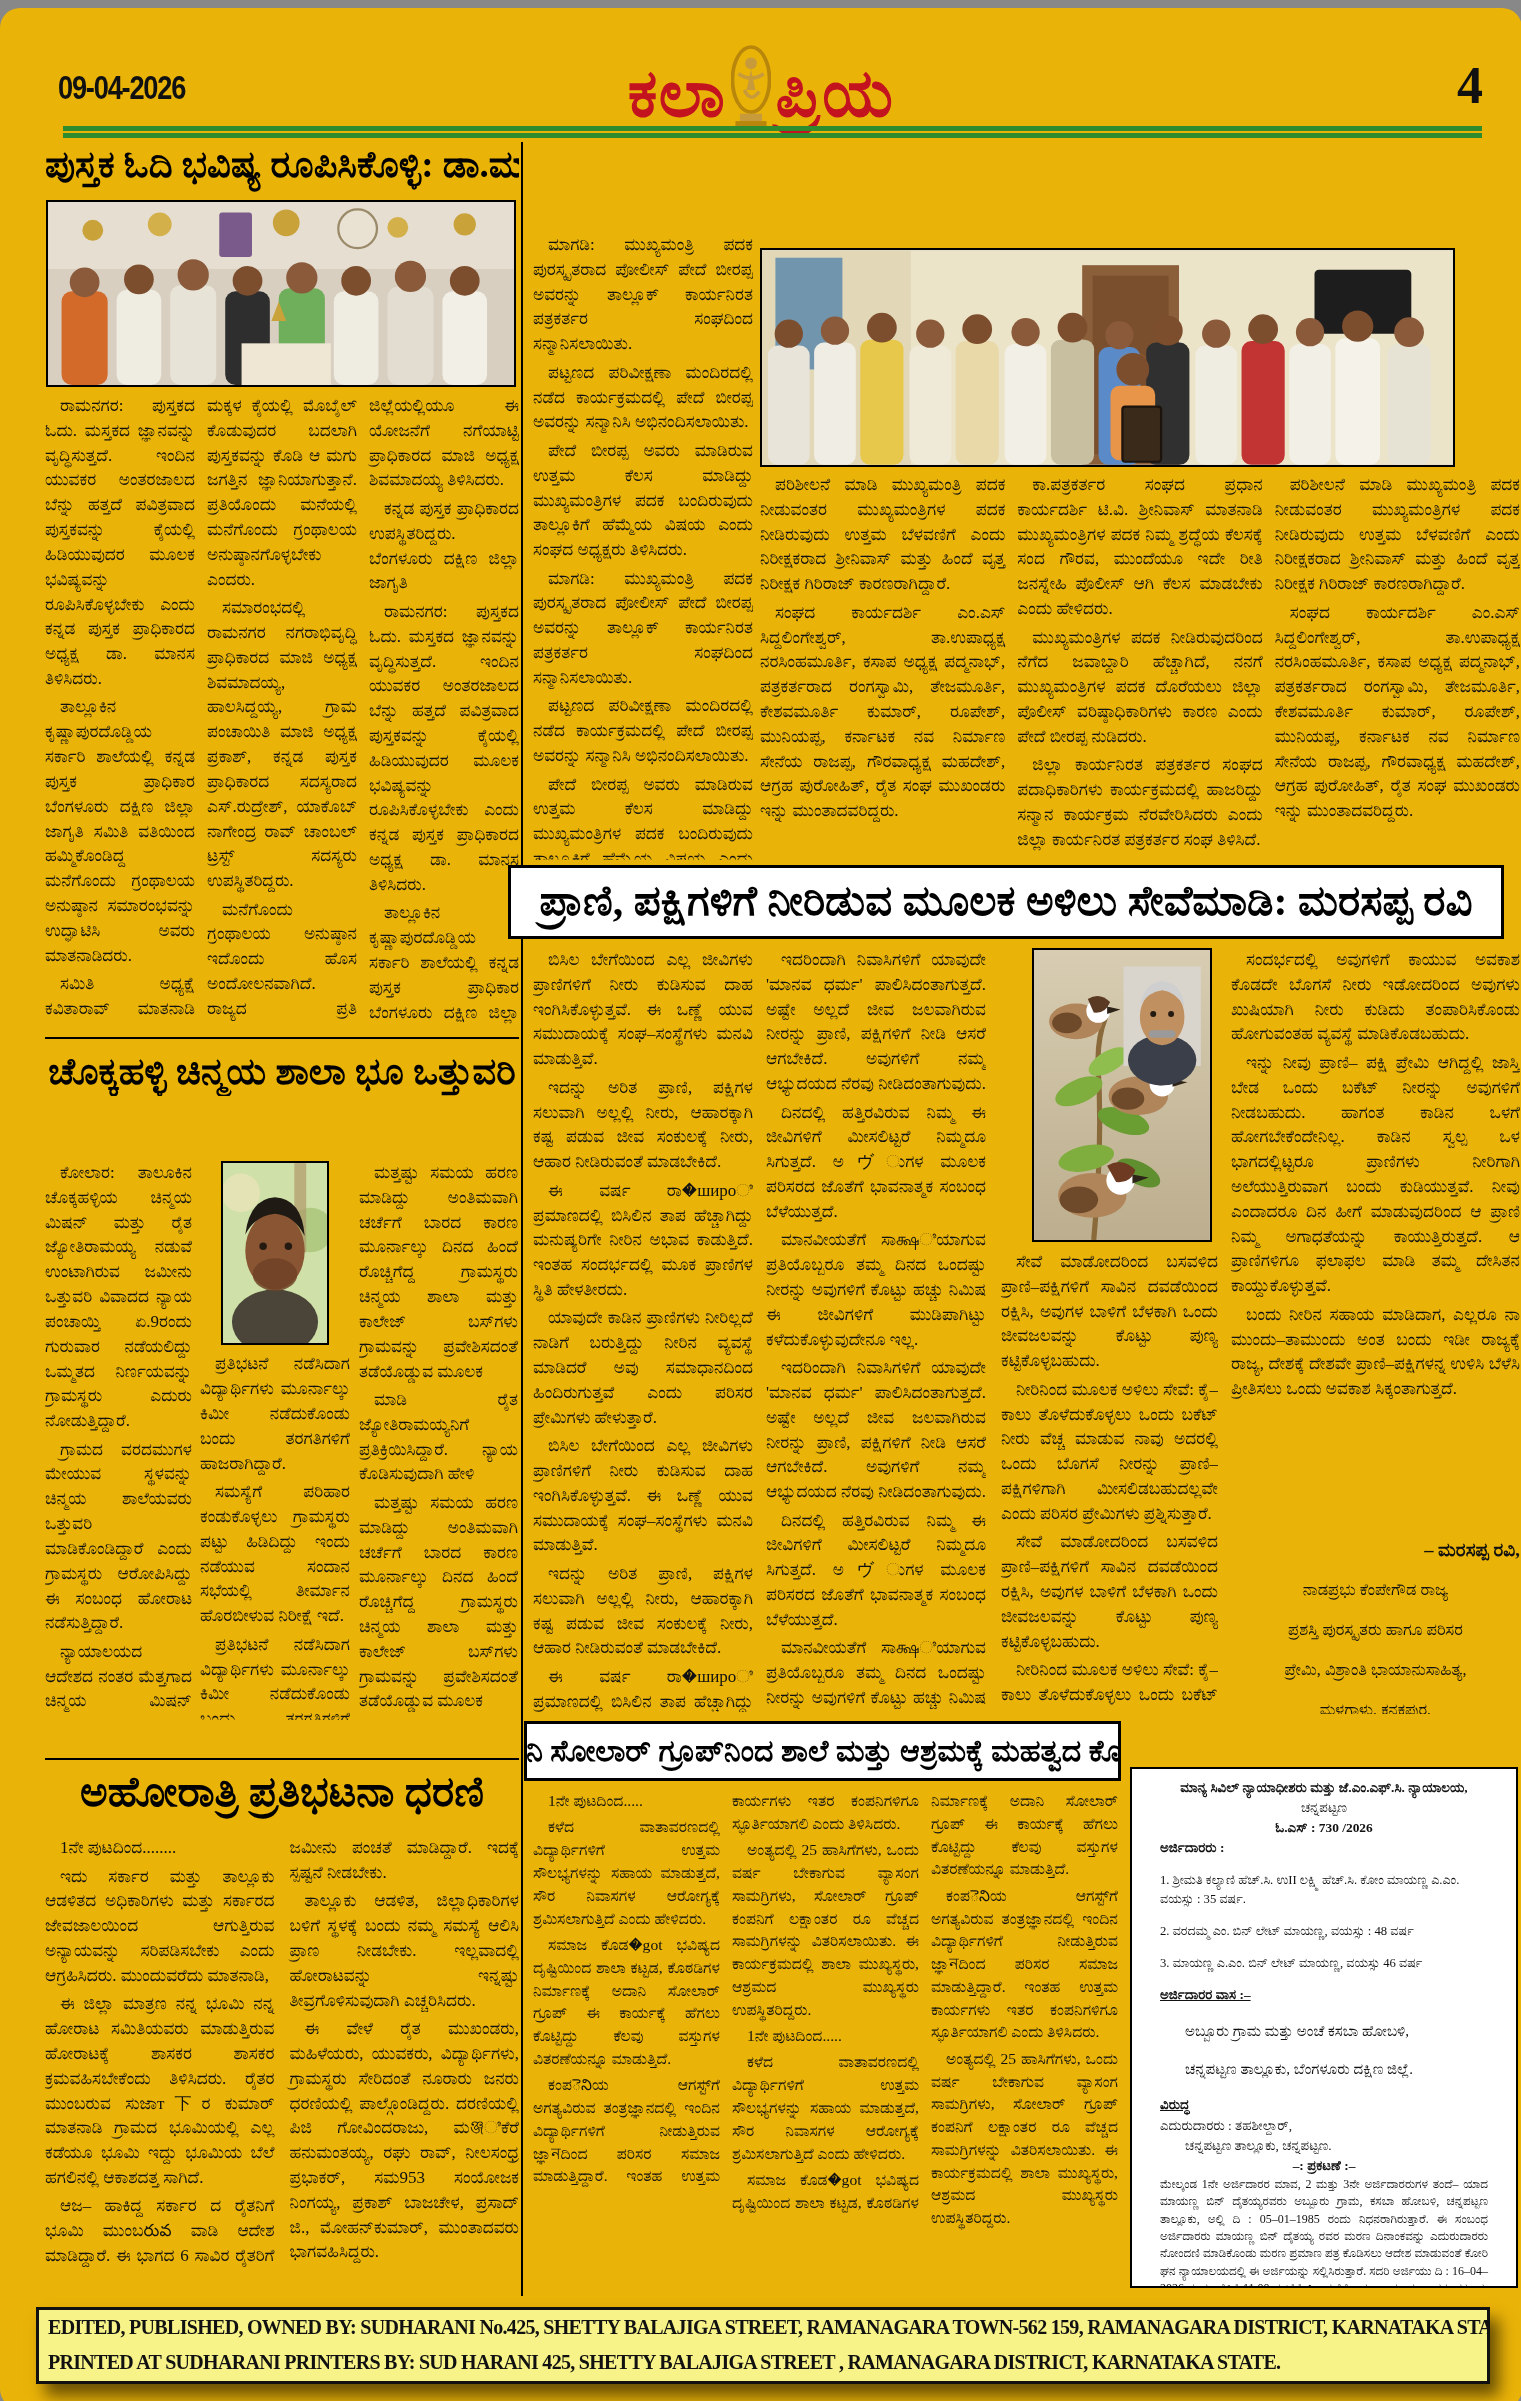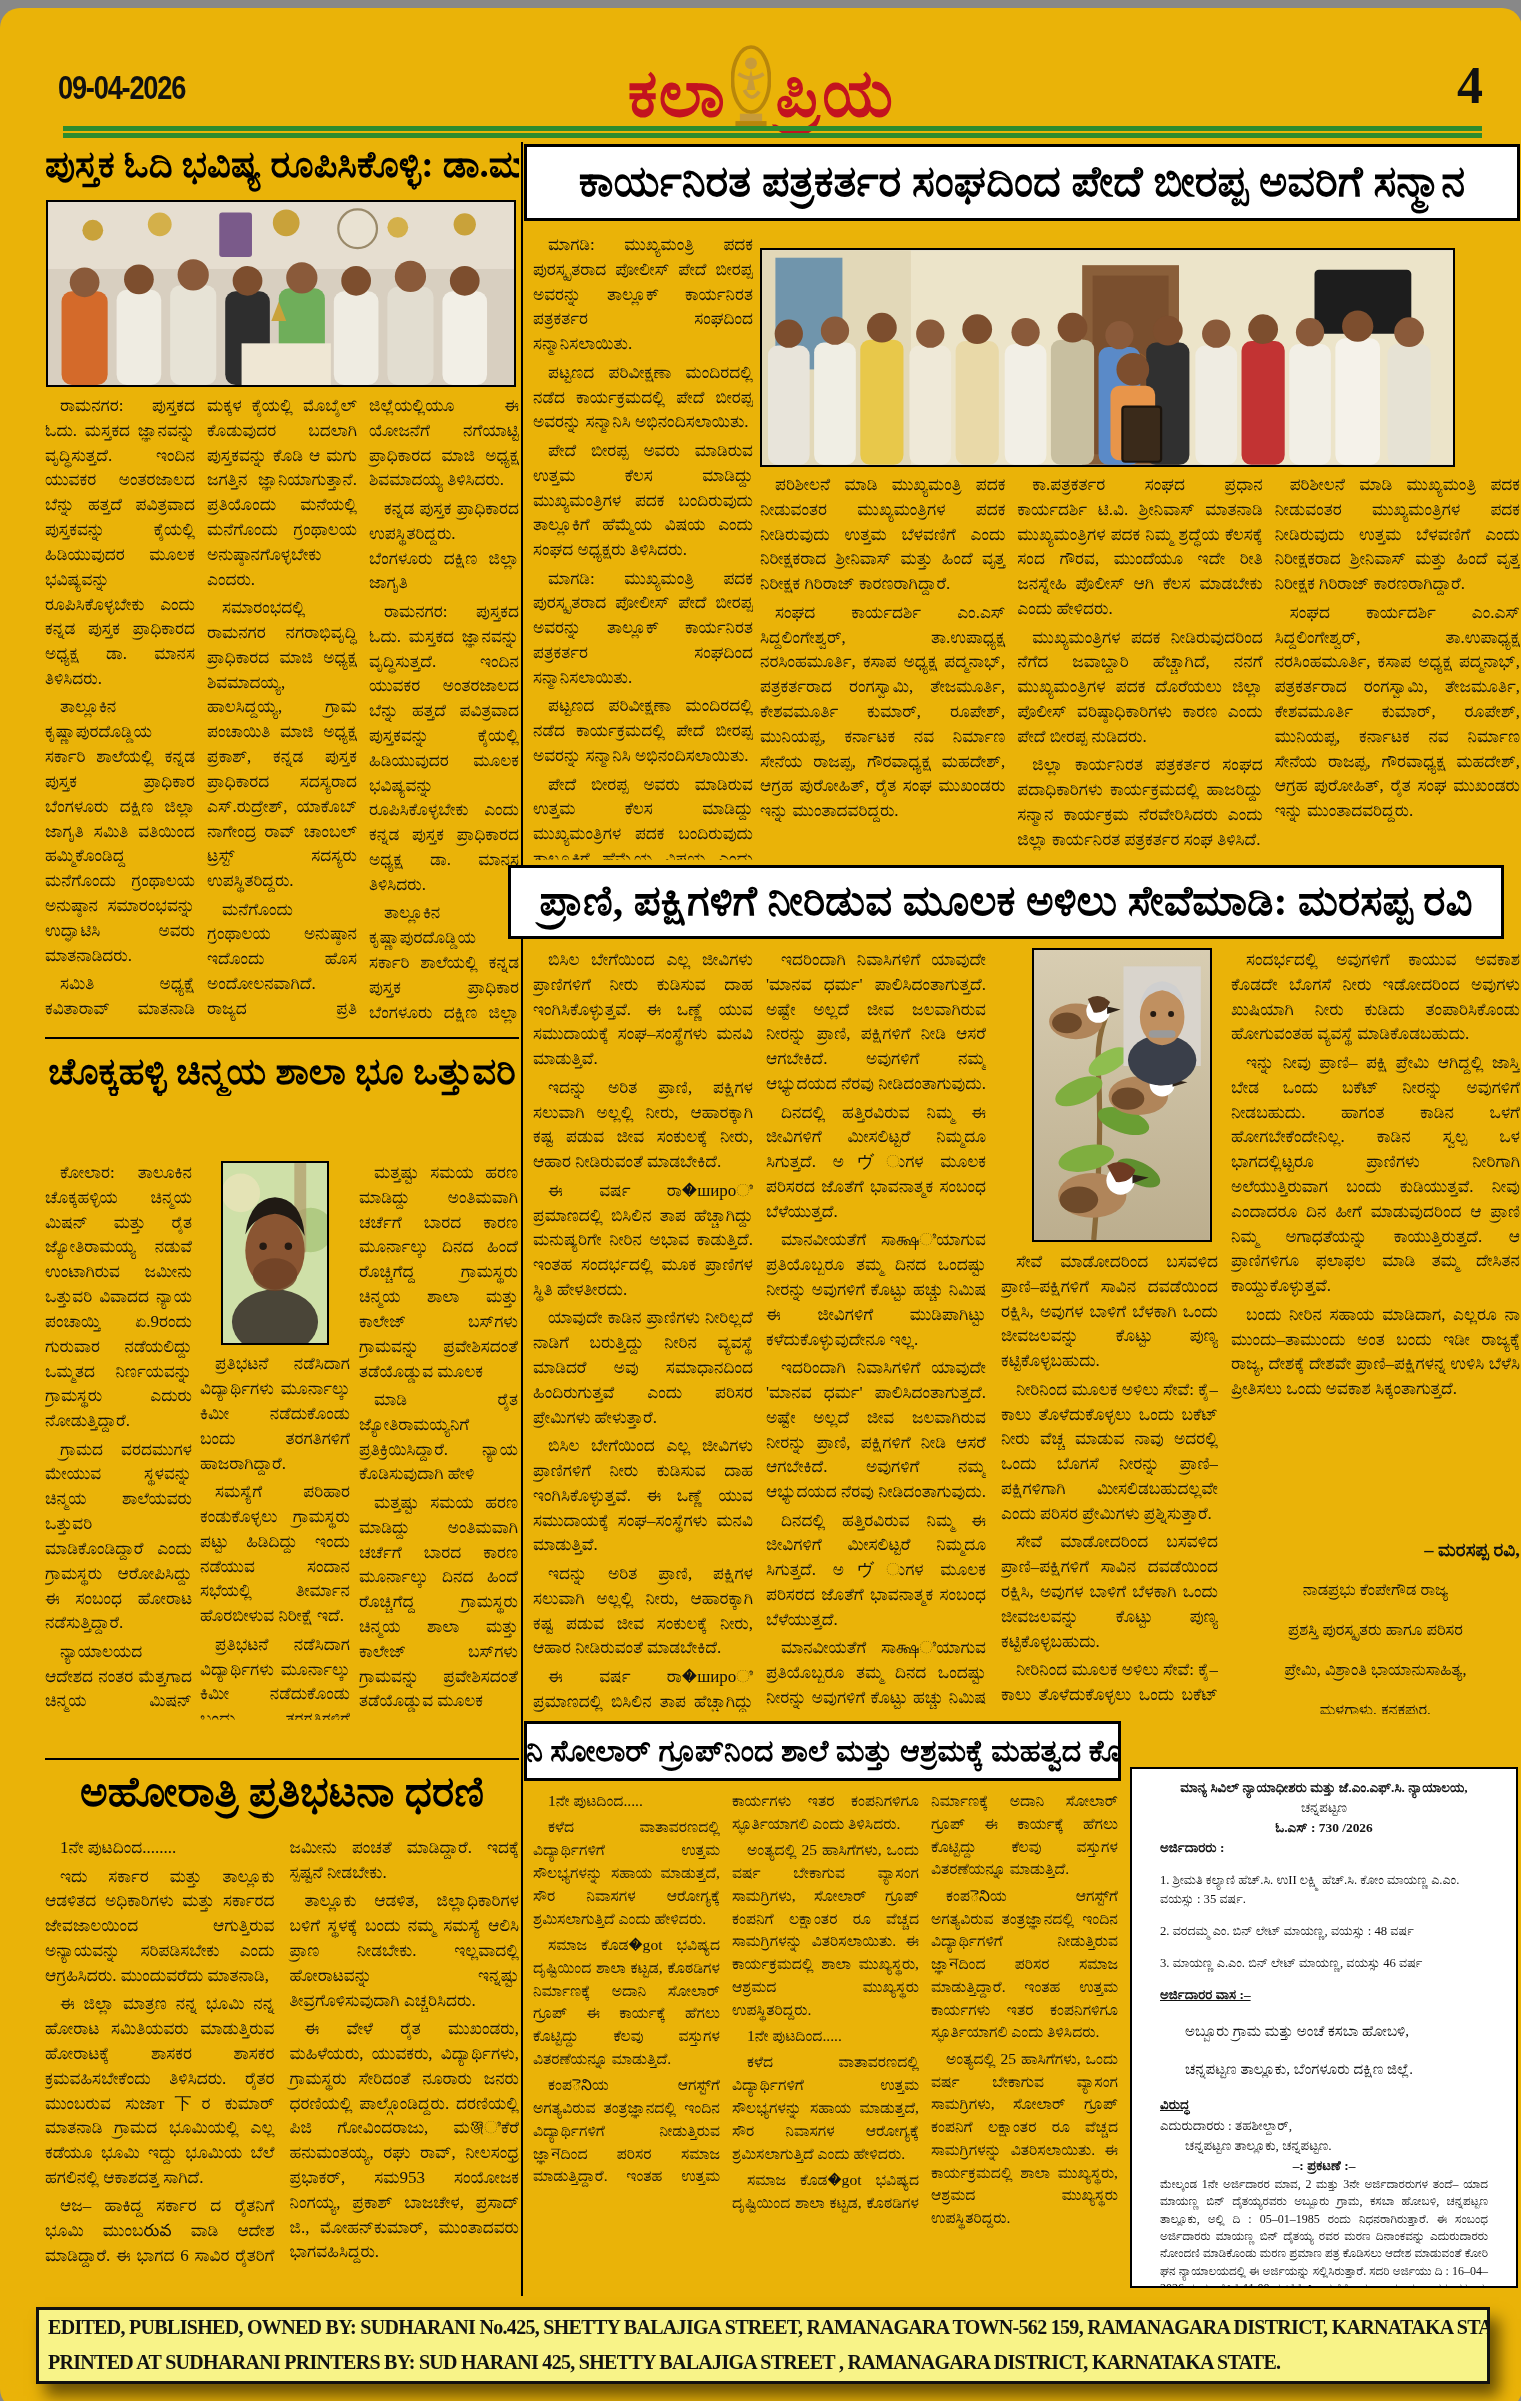--- a/index.html
+++ b/index.html
@@ -162,23 +162,20 @@
 
   <div class="abs body-text cols2" style="left:45px;top:1828px;width:474px;height:460px;">
       <p>1ನೇ ಪುಟದಿಂದ........</p>
       <p>ಇದು ಸರ್ಕಾರ ಮತ್ತು ತಾಲ್ಲೂಕು ಆಡಳಿತದ ಅಧಿಕಾರಿಗಳು ಮತ್ತು ಸರ್ಕಾರದ ಜೇವಜಾಲಯಿಂದ ಆಗುತ್ತಿರುವ ಅನ್ಯಾಯವನ್ನು ಸರಿಪಡಿಸಬೇಕು ಎಂದು ಆಗ್ರಹಿಸಿದರು. ಮುಂದುವರೆದು ಮಾತನಾಡಿ,</p>
       <p>ಈ ಜಿಲ್ಲಾ ಮಾತ್ರಣ ನನ್ನ ಭೂಮಿ ನನ್ನ ಹೋರಾಟ ಸಮಿತಿಯವರು ಮಾಡುತ್ತಿರುವ ಹೋರಾಟಕ್ಕೆ ಶಾಸಕರ ಶಾಸಕರ ಕ್ರಮವಹಿಸಬೇಕೆಂದು ತಿಳಿಸಿದರು. ರೈತರ ಮುಂಬರುವ ಸುಜಾт下ರ ಕುಮಾರ್ ಮಾತನಾಡಿ ಗ್ರಾಮದ ಭೂಮಿಯಲ್ಲಿ ಎಲ್ಲ ಕಡೆಯೂ ಭೂಮಿ ಇದ್ದು ಭೂಮಿಯ ಬೆಲೆ ಹಗಲಿನಲ್ಲಿ ಆಕಾಶದತ್ತ ಸಾಗಿದೆ.</p>
       <p>ಆಜ– ಹಾಕಿದ್ದ ಸರ್ಕಾರ ದ ರೈತನಿಗೆ ಭೂಮಿ ಮುಂಬరువ ವಾಡಿ ಆದೇಶ ಮಾಡಿದ್ದಾರೆ. ಈ ಭಾಗದ 6 ಸಾವಿರ ರೈತರಿಗೆ ಜಮೀನು ಪಂಚತೆ ಮಾಡಿದ್ದಾರೆ. ಇದಕ್ಕೆ ಸ್ಪಷ್ಟನೆ ನೀಡಬೇಕು.</p>
       <p>ತಾಲ್ಲೂಕು ಆಡಳಿತ, ಜಿಲ್ಲಾಧಿಕಾರಿಗಳ ಬಳಿಗೆ ಸ್ಥಳಕ್ಕೆ ಬಂದು ನಮ್ಮ ಸಮಸ್ಯೆ ಆಲಿಸಿ ಪ್ರಾಣ ನೀಡಬೇಕು. ಇಲ್ಲವಾದಲ್ಲಿ ಹೋರಾಟವನ್ನು ಇನ್ನಷ್ಟು ತೀವ್ರಗೊಳಿಸುವುದಾಗಿ ಎಚ್ಚರಿಸಿದರು.</p>
       <p>ಈ ವೇಳೆ ರೈತ ಮುಖಂಡರು, ಮಹಿಳೆಯರು, ಯುವಕರು, ವಿದ್ಯಾರ್ಥಿಗಳು, ಗ್ರಾಮಸ್ಥರು ಸೇರಿದಂತೆ ನೂರಾರು ಜನರು ಧರಣಿಯಲ್ಲಿ ಪಾಲ್ಗೊಂಡಿದ್ದರು. ದರಣಿಯಲ್ಲಿ ಪಿಜಿ ಗೋವಿಂದರಾಜು, ಮঞ্জಿಕೆರೆ ಹನುಮಂತಯ್ಯ, ರಘು ರಾವ್, ನೀಲಸಂಧ್ರ ಪ್ರಭಾಕರ್, ಸಮ953 ಸಂಯೋಜಕ ನಿಂಗಯ್ಯ, ಪ್ರಕಾಶ್ ಬಾಜಚೇಳ, ಪ್ರಸಾದ್ ಜಿ., ಮೋಹನ್‌ಕುಮಾರ್, ಮುಂತಾದವರು ಭಾಗವಹಿಸಿದ್ದರು.</p>
     </div>
 
-  <div class="abs hl hl-box" style="left:524px;top:136px;width:996px;height:77px;font-size:43px;box-sizing:border-box;">
-    <span style="white-space:nowrap;">ಕಾರ್ಯನಿರತ ಪತ್ರಕರ್ತರ ಸಂಘದಿಂದ ಪೇದೆ ಬೀರಪ್ಪ ಅವರಿಗೆ ಸನ್ಮಾನ</span>
-  </div>
 
   <div class="abs body-text" style="left:533px;top:225px;width:220px;height:627px;">
       <p>ಮಾಗಡಿ: ಮುಖ್ಯಮಂತ್ರಿ ಪದಕ ಪುರಸ್ಕೃತರಾದ ಪೋಲೀಸ್ ಪೇದೆ ಬೀರಪ್ಪ ಅವರನ್ನು ತಾಲ್ಲೂಕ್ ಕಾರ್ಯನಿರತ ಪತ್ರಕರ್ತರ ಸಂಘದಿಂದ ಸನ್ಮಾನಿಸಲಾಯಿತು.</p>
       <p>ಪಟ್ಟಣದ ಪರಿವೀಕ್ಷಣಾ ಮಂದಿರದಲ್ಲಿ ನಡೆದ ಕಾರ್ಯಕ್ರಮದಲ್ಲಿ ಪೇದೆ ಬೀರಪ್ಪ ಅವರನ್ನು ಸನ್ಮಾನಿಸಿ ಅಭಿನಂದಿಸಲಾಯಿತು.</p>
       <p>ಪೇದೆ ಬೀರಪ್ಪ ಅವರು ಮಾಡಿರುವ ಉತ್ತಮ ಕೆಲಸ ಮಾಡಿದ್ದು ಮುಖ್ಯಮಂತ್ರಿಗಳ ಪದಕ ಬಂದಿರುವುದು ತಾಲ್ಲೂಕಿಗೆ ಹೆಮ್ಮೆಯ ವಿಷಯ ಎಂದು ಸಂಘದ ಅಧ್ಯಕ್ಷರು ತಿಳಿಸಿದರು.</p>
       <p>ಮಾಗಡಿ: ಮುಖ್ಯಮಂತ್ರಿ ಪದಕ ಪುರಸ್ಕೃತರಾದ ಪೋಲೀಸ್ ಪೇದೆ ಬೀರಪ್ಪ ಅವರನ್ನು ತಾಲ್ಲೂಕ್ ಕಾರ್ಯನಿರತ ಪತ್ರಕರ್ತರ ಸಂಘದಿಂದ ಸನ್ಮಾನಿಸಲಾಯಿತು.</p>
       <p>ಪಟ್ಟಣದ ಪರಿವೀಕ್ಷಣಾ ಮಂದಿರದಲ್ಲಿ ನಡೆದ ಕಾರ್ಯಕ್ರಮದಲ್ಲಿ ಪೇದೆ ಬೀರಪ್ಪ ಅವರನ್ನು ಸನ್ಮಾನಿಸಿ ಅಭಿನಂದಿಸಲಾಯಿತು.</p>
       <p>ಪೇದೆ ಬೀರಪ್ಪ ಅವರು ಮಾಡಿರುವ ಉತ್ತಮ ಕೆಲಸ ಮಾಡಿದ್ದು ಮುಖ್ಯಮಂತ್ರಿಗಳ ಪದಕ ಬಂದಿರುವುದು ತಾಲ್ಲೂಕಿಗೆ ಹೆಮ್ಮೆಯ ವಿಷಯ ಎಂದು ಸಂಘದ ಅಧ್ಯಕ್ಷರು ತಿಳಿಸಿದರು.</p>
     </div>
 

